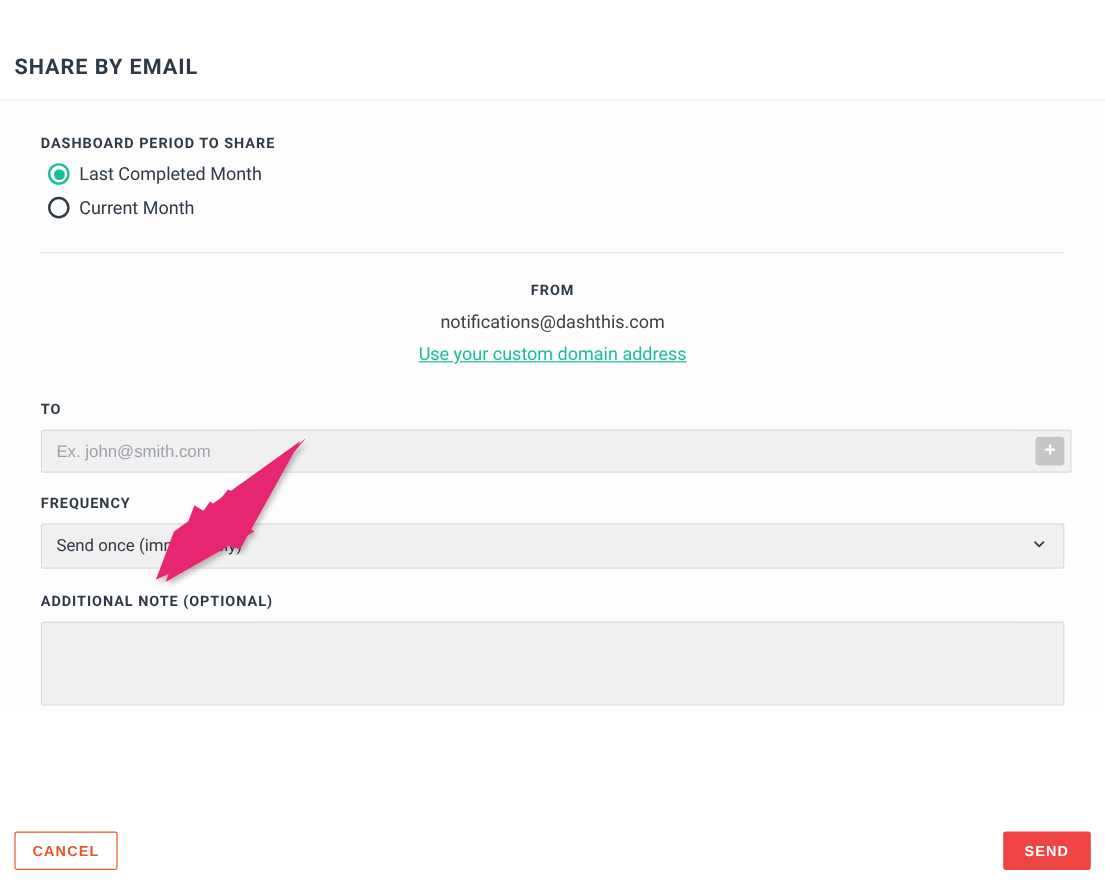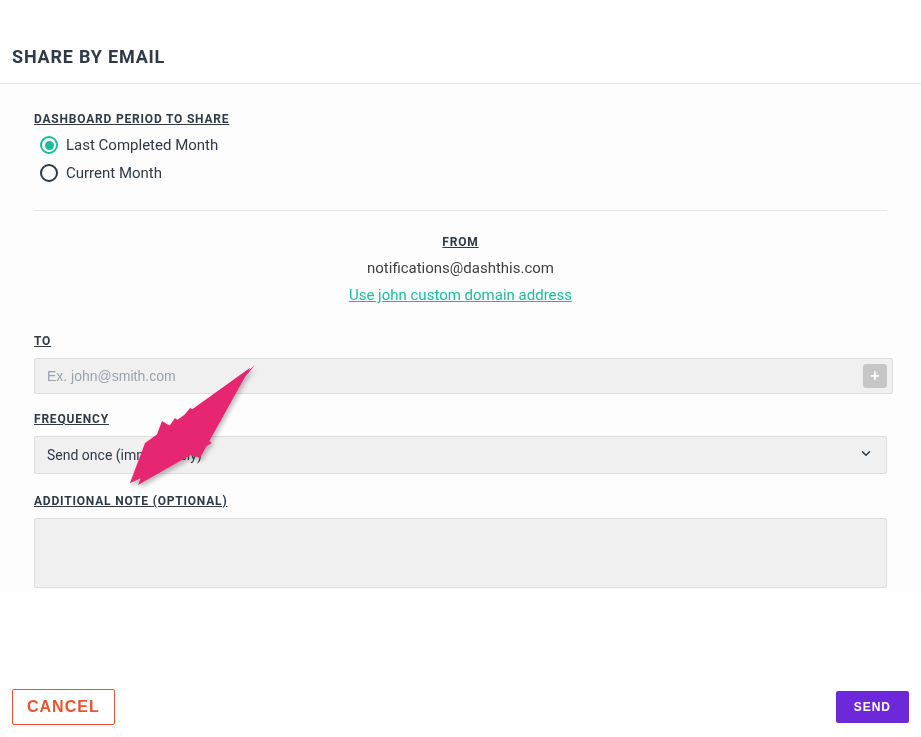--- a/index.html
+++ b/index.html
@@ -26,21 +26,20 @@
     .content {
       padding: 28px 34px 0 34px;
       background: #fdfdfd;
     }
     .section-label {
       font-size: 12px;
       font-weight: 700;
       letter-spacing: 0.8px;
       color: #2e3a46;
       margin-bottom: 10px;
-      text-decoration: underline;
     }
     .radio-group {
       display: flex;
       flex-direction: column;
       gap: 10px;
       margin-bottom: 28px;
       padding-left: 6px;
     }
     .radio-item {
       display: flex;
@@ -167,29 +166,29 @@
       background: #fff;
       padding: 12px 12px;
       display: flex;
       justify-content: space-between;
       align-items: center;
     }
     .cancel-btn {
       background: #fff;
       border: 1px solid #e8542c;
       color: #e8542c;
-      font-size: 16px;
+      font-size: 12px;
       font-weight: 700;
       letter-spacing: 1px;
       padding: 8px 14px;
       border-radius: 2px;
       cursor: pointer;
     }
     .send-btn {
-      background: #6d28d9;
+      background: #ef4444;
       border: none;
       color: #fff;
       font-size: 12px;
       font-weight: 700;
       letter-spacing: 1px;
       padding: 9px 18px;
       border-radius: 2px;
       cursor: pointer;
     }
     .arrow-overlay {
@@ -223,21 +222,21 @@
         <span class="radio-label">Current Month</span>
       </div>
     </div>
   </div>
 
   <hr class="divider">
 
   <div class="from-section">
     <div class="section-label">FROM</div>
     <div class="from-email">notifications@dashthis.com</div>
-    <a class="custom-link">Use john custom domain address</a>
+    <a class="custom-link">Use your custom domain address</a>
   </div>
 
   <div class="to-section">
     <div class="section-label">TO</div>
     <div class="to-input-wrap">
       <input type="text" class="to-input" placeholder="Ex. john@smith.com" style="">
       <button class="add-btn">
         <span>+</span>
       </button>
     </div>

